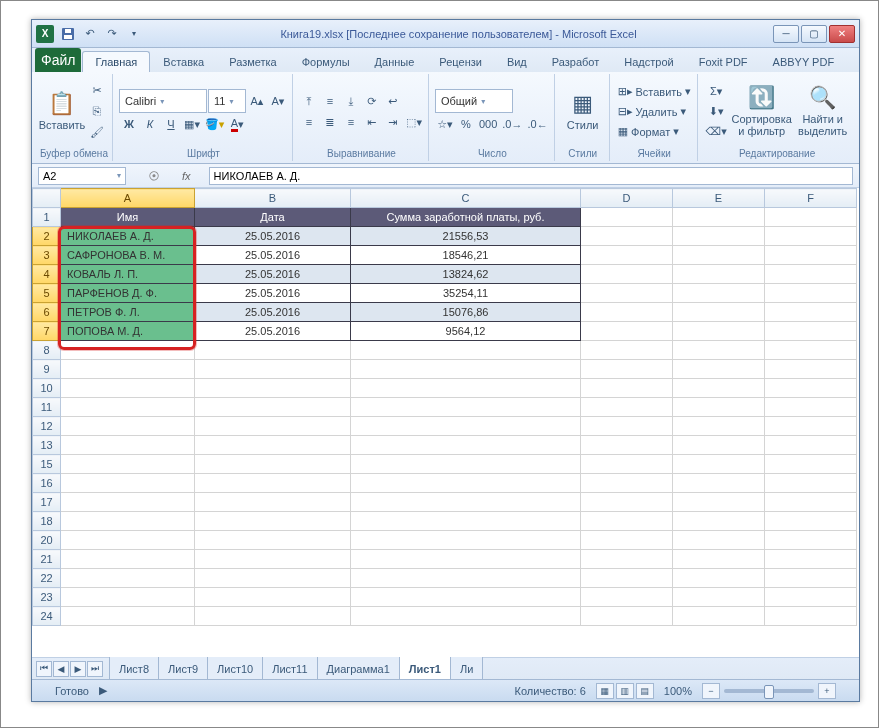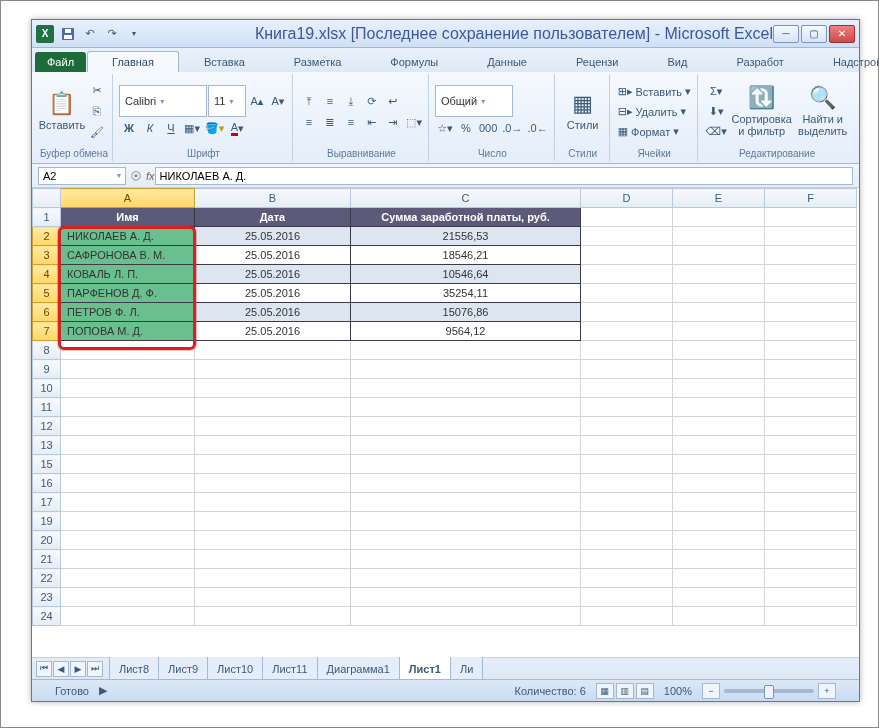--- a/index.html
+++ b/index.html
@@ -2,52 +2,52 @@
 <html><head>
 <meta charset="utf-8">
 <style>
 *{box-sizing:border-box;margin:0;padding:0;font-family:"Segoe UI",Tahoma,sans-serif;font-size:11px;user-select:none}
 body{background:#fff;width:879px;height:728px;position:relative;overflow:hidden;border:1px solid #888}
 .outer{position:absolute;inset:18px 18px 25px 30px;border:1px solid #5a7aa0;box-shadow:0 0 6px rgba(0,0,0,.3);display:flex;flex-direction:column;background:#dfe9f5}
 .titlebar{height:28px;background:linear-gradient(#e8f0fb,#cfe0f5);display:flex;align-items:center;padding:0 4px;border-bottom:1px solid #a3b8d3}
 .titlebar .xl{width:18px;height:18px;background:#207245;color:#fff;display:flex;align-items:center;justify-content:center;font-weight:bold;font-size:10px;border-radius:2px;margin-right:4px}
 .qat{display:flex;gap:2px}
 .qat-btn{width:20px;height:20px;display:flex;align-items:center;justify-content:center;color:#3b5a7a;border-radius:2px}
-.title-txt{flex:1;text-align:right;color:#3b5998;font-size:16px}
+.title-txt{flex:1;text-align:center;color:#3b5998;font-size:11px}
 .winctl{display:flex;gap:2px}
 .winbtn{width:26px;height:18px;border:1px solid #7a95b8;border-radius:2px;background:linear-gradient(#f5f9fe,#d5e4f5);display:flex;align-items:center;justify-content:center;color:#2b4a6a;font-size:10px}
 .winbtn.cls{background:linear-gradient(#f08080,#c94b4b);color:#fff;border-color:#a03030}
 .tabs{height:24px;background:linear-gradient(#e8f0fb,#dfe9f5);display:flex;align-items:flex-end;padding-left:3px;gap:1px}
-.tab-file{background:#1e6b3a;color:#fff;padding:4px 12px;border-radius:3px 3px 0 0;font-size:11px}
-.tabb{padding:4px 24px;color:#3b5a7a;font-size:11px;border-radius:3px 3px 0 0}
+.tab-file{background:#1e6b3a;color:#fff;padding:4px 6px;border-radius:3px 3px 0 0;font-size:14px}
+.tabb{padding:4px 12px;color:#3b5a7a;font-size:11px;border-radius:3px 3px 0 0}
 .tabb.act{background:#f5f9fe;border:1px solid #a3b8d3;border-bottom:none;color:#2b4a6a}
 .ribbon{height:92px;background:linear-gradient(#f5f9fe,#e4edf9);border-bottom:1px solid #a3b8d3;display:flex;padding:2px 4px;gap:2px}
 .grp{display:flex;flex-direction:column;border-right:1px solid #c0d0e5;padding:2px 4px}
 .grp .body{flex:1;display:flex;align-items:center;gap:3px}
 .grp .lbl{text-align:center;color:#5a7aa0;font-size:10px;padding-top:1px}
 .bigbtn{display:flex;flex-direction:column;align-items:center;justify-content:center;width:44px;height:66px;color:#3b5a7a;border-radius:3px;font-size:10px;text-align:center;line-height:1.1}
 .bigbtn .ic{font-size:22px;margin-bottom:2px}
 .col{display:flex;flex-direction:column;gap:1px}
 .row{display:flex;gap:1px;align-items:center}
 .sbtn{min-width:20px;height:20px;display:flex;align-items:center;justify-content:center;border-radius:2px;color:#3b5a7a;font-size:11px;padding:0 2px}
 .sbtn.b{font-weight:bold}.sbtn.i{font-style:italic}.sbtn.u{text-decoration:underline}
-.combo{height:32px;border:1px solid #a3b8d3;background:#fff;display:flex;align-items:center;padding:0 3px 0 5px;font-size:11px;color:#333}
+.combo{height:24px;border:1px solid #a3b8d3;background:#fff;display:flex;align-items:center;padding:0 3px 0 5px;font-size:11px;color:#333}
 .combo .dd{color:#7a95b8;margin-left:4px;font-size:8px}
-.fmtbar{height:24px;background:linear-gradient(#f0f5fc,#e4edf9);border-bottom:1px solid #c0d0e5;display:flex;align-items:center;padding:0 6px;gap:0}
+.fmtbar{height:24px;background:linear-gradient(#f0f5fc,#e4edf9);border-bottom:1px solid #c0d0e5;display:flex;align-items:center;padding:0 6px;gap:18px}
 .namebox{width:88px;height:18px;border:1px solid #a3b8d3;background:#fff;padding:0 4px;display:flex;align-items:center;font-size:11px}
 .fxlbl{font-style:italic;color:#666;font-size:11px}
 .fxin{flex:1;height:18px;border:1px solid #a3b8d3;background:#fff;padding:0 4px;display:flex;align-items:center;font-size:11px}
 .gridwrap{flex:1;position:relative;background:#fff;overflow:hidden}
 table.sp{border-collapse:collapse;table-layout:fixed}
 table.sp th,table.sp td{border:1px solid #d4d4d4;height:19px;font-size:11px;color:#333;padding:0 4px;overflow:hidden;white-space:nowrap}
 table.sp th{background:linear-gradient(#f7f9fc,#e4edf5);color:#3b5a7a;font-weight:normal;text-align:center;border-color:#b8c8dd}
 table.sp th.rh{width:28px}
 table.sp th.sel{background:linear-gradient(#ffe9a3,#ffd766);color:#6b4a00;border-color:#c9a233}
 .corner{width:28px}
-.dh{background:#5c5a78!important;color:#fff!important;font-weight:bold;text-align:center;border:1.5px solid #3a3a4a!important}
+.dh{background:#5c5a78!important;color:#fff!important;font-weight:normal;text-align:center;border:1.5px solid #3a3a4a!important}
 .dcell{border:1.5px solid #3a3a4a!important;text-align:center}
 .dcellL{border:1.5px solid #3a3a4a!important;text-align:left;padding-left:6px!important}
 .alt{background:#dde6f0}
 .hl{background:#6abf8e!important}
 .redbox{position:absolute;border:3px solid #d62222;border-radius:6px;pointer-events:none;box-shadow:0 0 0 1px rgba(214,34,34,.3)}
 .sheetbar{height:22px;background:linear-gradient(#e4edf9,#dfe9f5);border-top:1px solid #c0d0e5;display:flex;align-items:center;padding:0 4px;font-size:10px;color:#3b5a7a}
 .sheetnav{display:flex;gap:1px;margin-right:6px}
 .shbtn{width:16px;height:16px;border:1px solid #a3b8d3;background:#f0f5fc;display:flex;align-items:center;justify-content:center;font-size:9px}
 .sheettab{padding:14px 9px;background:#e4edf9;border:1px solid #a3b8d3;border-bottom:none;border-radius:0 0 3px 3px;margin-right:-1px}
 .sheettab.act{background:#fff;font-weight:bold}
@@ -287,21 +287,21 @@
   <td class="dcell">25.05.2016</td>
   <td class="dcell">18546,21</td>
   <td></td>
             <td></td>
             <td></td>
           </tr>
           <tr>
             <th class="rh sel">4</th>
   <td class="dcellL hl">КОВАЛЬ Л. П.</td>
   <td class="dcell alt">25.05.2016</td>
-  <td class="dcell alt">10546,64</td>
+  <td class="dcell alt">13824,62</td>
   <td></td>
             <td></td>
             <td></td>
           </tr>
           <tr>
             <th class="rh sel">5</th>
   <td class="dcellL hl">ПАРФЕНОВ Д. Ф.</td>
   <td class="dcell">25.05.2016</td>
   <td class="dcell">35254,11</td>
   <td></td>
@@ -403,21 +403,21 @@
           <tr>
             <th class="rh">17</th>
             <td></td>
             <td></td>
             <td></td>
             <td></td>
             <td></td>
             <td></td>
           </tr>
           <tr>
-            <th class="rh">19</th>
+            <th class="rh">18</th>
             <td></td>
             <td></td>
             <td></td>
             <td></td>
             <td></td>
             <td></td>
           </tr>
           <tr>
             <th class="rh">20</th>
             <td></td>

